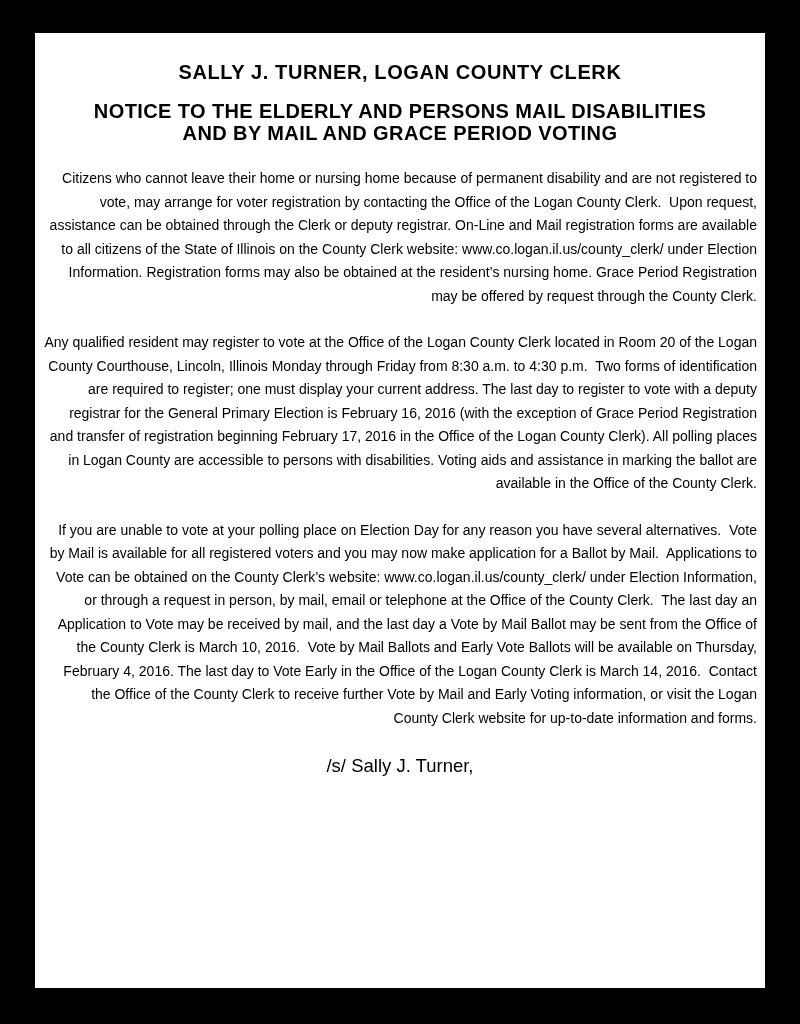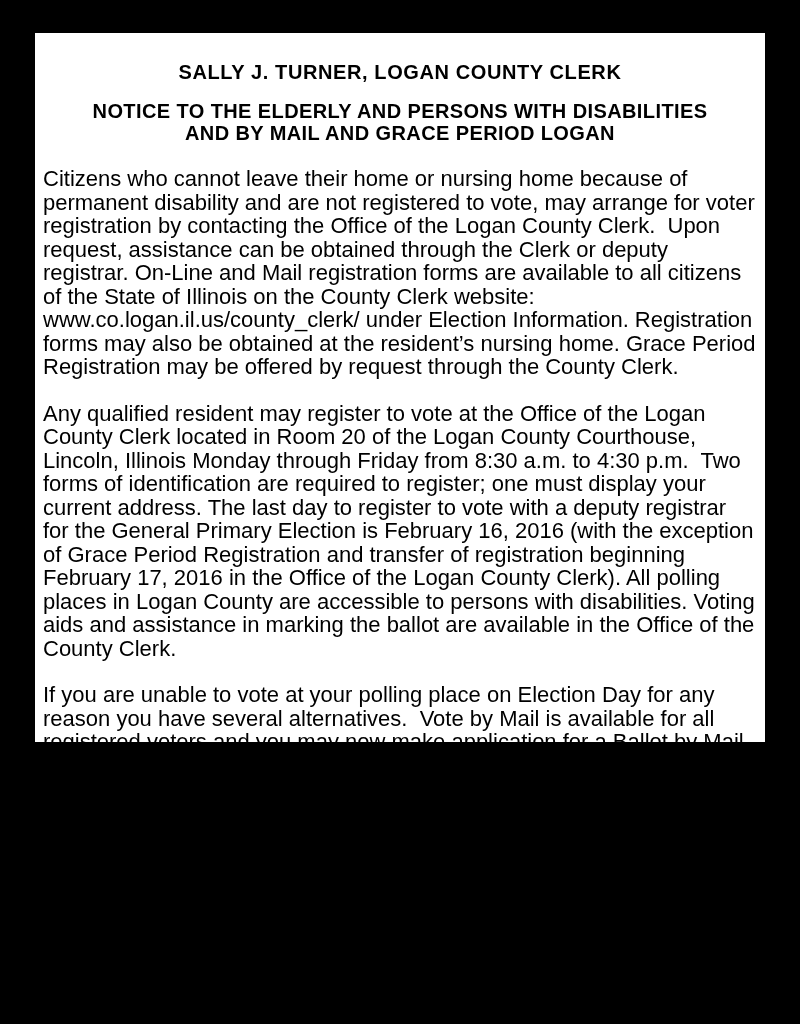--- a/index.html
+++ b/index.html
@@ -13,21 +13,21 @@
     position: relative;
     overflow: hidden;
     font-family: "Liberation Sans", sans-serif;
     color: #000000;
   }
   .paper {
     position: absolute;
     left: 35px;
     top: 33px;
     width: 730px;
-    height: 709px;
+    height: 955px;
     background: #ffffff;
     box-sizing: border-box;
     padding: 28px 8px 0 8px;
   }
   .clerk-name {
     text-align: center;
     font-size: 20px;
     font-weight: bold;
     letter-spacing: 0.6px;
     line-height: 22px;
@@ -35,42 +35,42 @@
   .notice-title {
     margin-top: 17px;
     text-align: center;
     font-size: 20px;
     font-weight: bold;
     letter-spacing: 0.4px;
     line-height: 22px;
   }
   .body-copy p {
     margin: 23px 0 0 0;
-    font-size: 22px;
+    font-size: 14px;
     line-height: 23.5px;
-    text-align: left;
+    text-align: right;
     white-space: pre-wrap;
   }
   .signature {
     margin-top: 24px;
     text-align: center;
     font-size: 18.5px;
     line-height: 23.5px;
   }
 </style>
 </head>
 <body>
 
 <div class="paper">
 
   <div class="clerk-name">SALLY J. TURNER, LOGAN COUNTY CLERK</div>
 
   <div class="notice-title">
-    <div>NOTICE TO THE ELDERLY AND PERSONS WITH DISABILITIES</div>
-    <div>AND BY MAIL AND GRACE PERIOD LOGAN</div>
+    <div>NOTICE TO THE ELDERLY AND PERSONS MAIL DISABILITIES</div>
+    <div>AND BY MAIL AND GRACE PERIOD VOTING</div>
   </div>
 
   <div class="body-copy">
     <p>Citizens who cannot leave their home or nursing home because of permanent disability and are not registered to vote, may arrange for voter registration by contacting the Office of the Logan County Clerk.  Upon request, assistance can be obtained through the Clerk or deputy registrar. On-Line and Mail registration forms are available to all citizens of the State of Illinois on the County Clerk website: www.co.logan.il.us/county_clerk/ under Election Information. Registration forms may also be obtained at the resident’s nursing home. Grace Period Registration may be offered by request through the County Clerk.</p>
     <p>Any qualified resident may register to vote at the Office of the Logan County Clerk located in Room 20 of the Logan County Courthouse, Lincoln, Illinois Monday through Friday from 8:30 a.m. to 4:30 p.m.  Two forms of identification are required to register; one must display your current address. The last day to register to vote with a deputy registrar for the General Primary Election is February 16, 2016 (with the exception of Grace Period Registration and transfer of registration beginning February 17, 2016 in the Office of the Logan County Clerk). All polling places in Logan County are accessible to persons with disabilities. Voting aids and assistance in marking the ballot are available in the Office of the County Clerk.</p>
     <p>If you are unable to vote at your polling place on Election Day for any reason you have several alternatives.  Vote by Mail is available for all registered voters and you may now make application for a Ballot by Mail.  Applications to Vote can be obtained on the County Clerk’s website: www.co.logan.il.us/county_clerk/ under Election Information, or through a request in person, by mail, email or telephone at the Office of the County Clerk.  The last day an Application to Vote may be received by mail, and the last day a Vote by Mail Ballot may be sent from the Office of the County Clerk is March 10, 2016.  Vote by Mail Ballots and Early Vote Ballots will be available on Thursday, February 4, 2016. The last day to Vote Early in the Office of the Logan County Clerk is March 14, 2016.  Contact the Office of the County Clerk to receive further Vote by Mail and Early Voting information, or visit the Logan County Clerk website for up-to-date information and forms.</p>
   </div>
 
   <div class="signature">
     <div class="line1">/s/ Sally J. Turner,</div>

